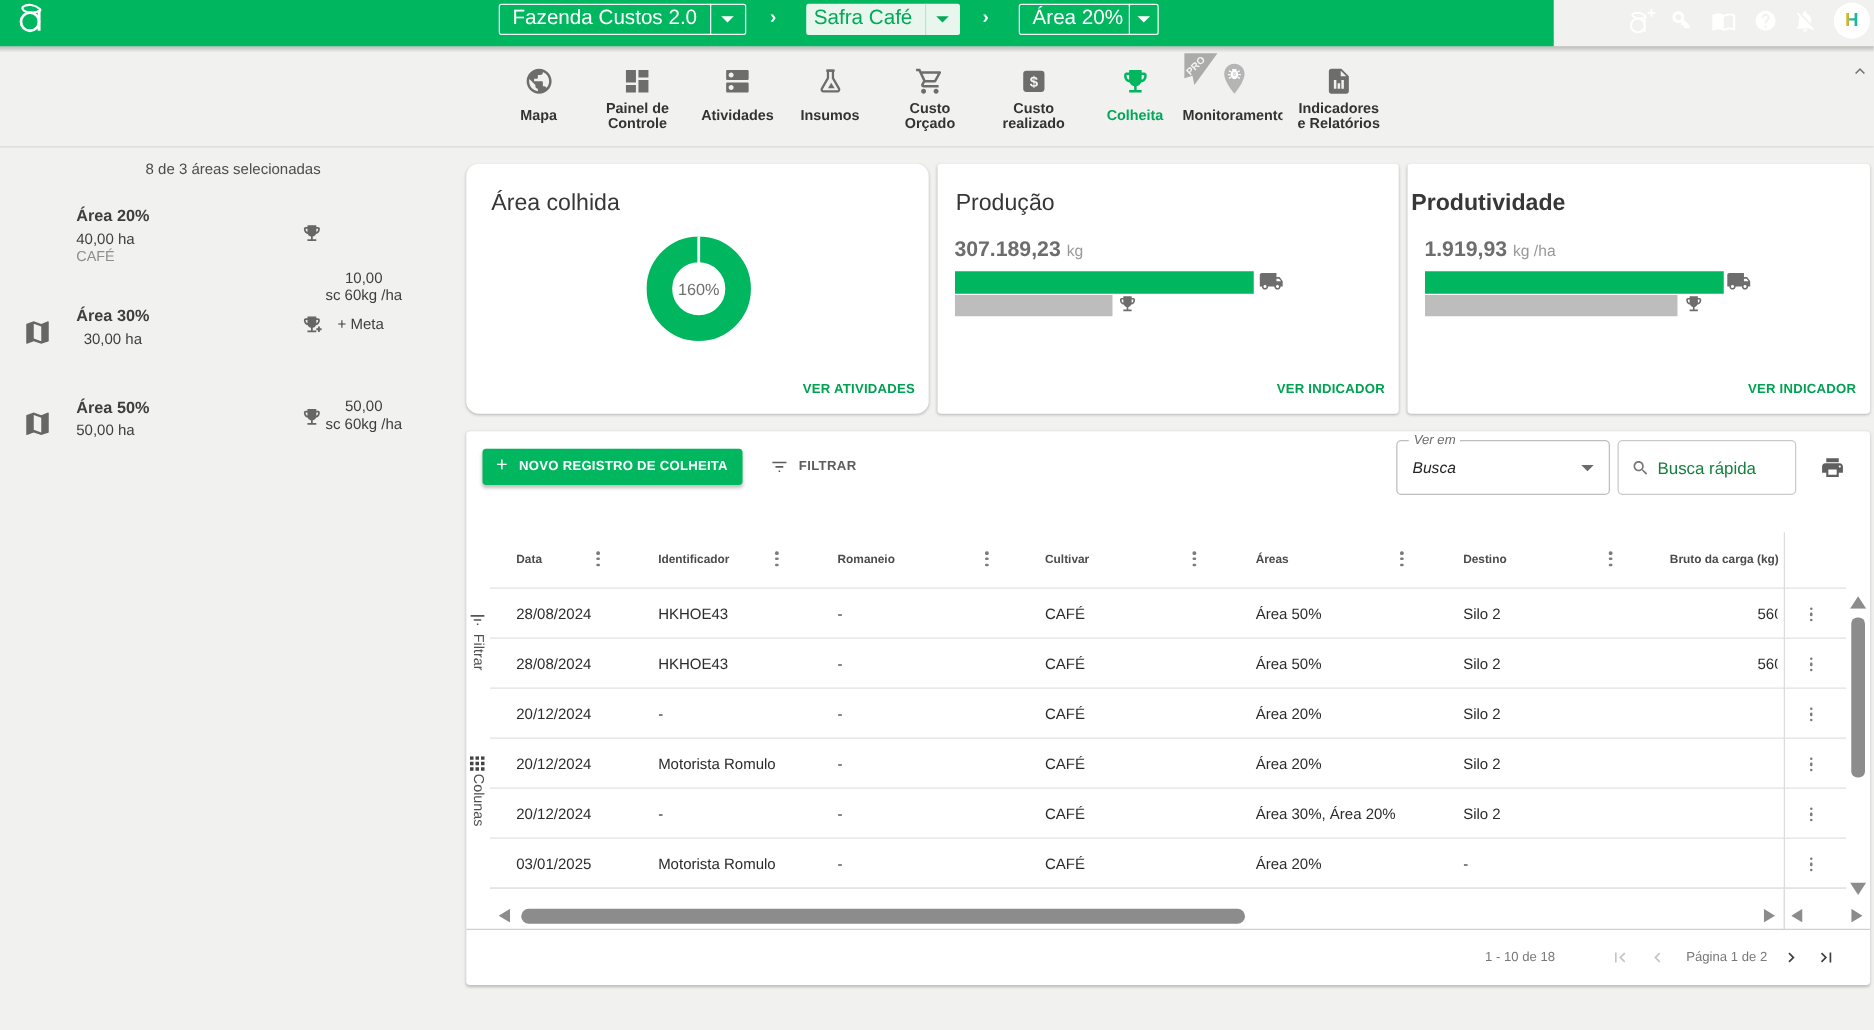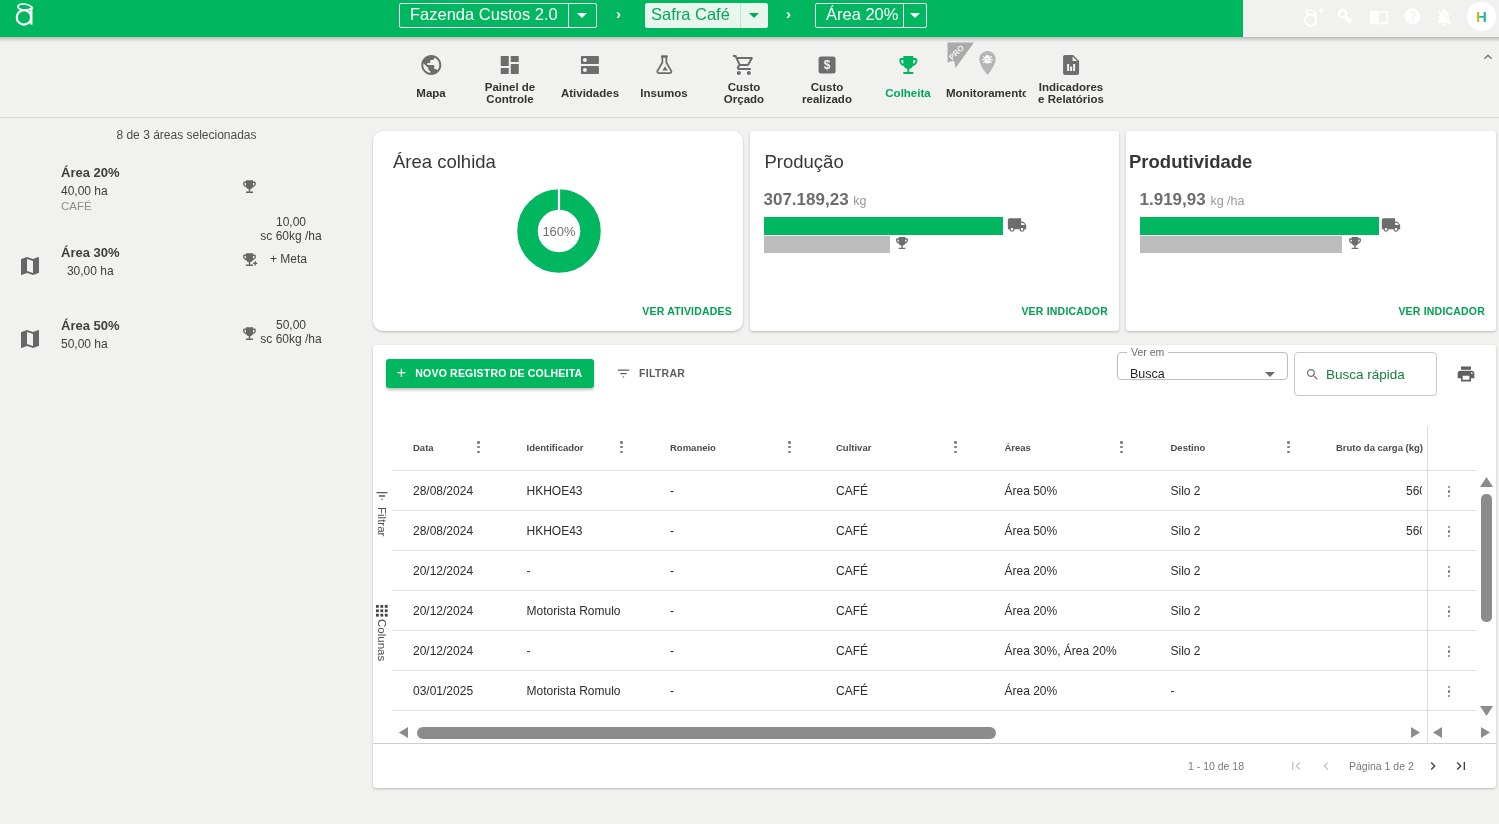--- a/index.html
+++ b/index.html
@@ -258,21 +258,21 @@
     </svg>
   <div class="cardlink" style="right:11px;">VER INDICADOR</div>
 </div>
 <div id="panel">
   <div id="newbtn"><span style="font-weight:normal; font-size:16px; margin-right:9px;">+</span>NOVO REGISTRO DE COLHEITA</div>
   <svg class="abs" style="left:243px; top:21px;" width="15" height="15" viewBox="0 0 24 24" fill="#5d5d5d">
       <path d="M3 5.5v2h18v-2H3zm4 7.5h10v-2H7v2zm4 5.5h2v-2h-2v2z"></path>
     </svg>
   <div id="filterbtn">FILTRAR</div>
 
-  <div class="abs" style="left:744px; top:7px; width:171px; height:28px; border:1px solid #bdbdbd; border-radius:4px;">
+  <div class="abs" style="left:744px; top:7px; width:171px; height:44px; border:1px solid #bdbdbd; border-radius:4px;font-style:italic;">
     <span class="abs" style="left:9px; top:-7px; background:#fff; padding:0 4px; font-size:10.5px; color:#6b6b6b;">Ver em</span>
     <span class="abs" style="left:12px; top:14px; font-size:12.5px; color:#252525;">Busca</span>
     <div class="tri abs" style="left:147px; top:19px; border-top-color:#6b6b6b;"></div>
   </div>
 
   <div class="abs" style="left:921px; top:7px; width:143px; height:44px; border:1px solid #c9c9c9; border-radius:4px;">
     <svg class="abs" style="left:10px; top:14px;" width="15" height="15" viewBox="0 0 24 24" fill="#757575">
         <path d="M15.5 14h-.79l-.28-.27C15.41 12.59 16 11.11 16 9.5 16 5.91 13.09 3 9.5 3S3 5.91 3 9.5 5.91 16 9.5 16c1.61 0 3.09-.59 4.23-1.57l.27.28v.79l5 4.99L20.49 19l-4.99-5zm-6 0C7.01 14 5 11.99 5 9.5S7.01 5 9.5 5 14 7.01 14 9.5 11.99 14 9.5 14z"></path>
       </svg>
     <span class="abs" style="left:31px; top:14px; font-size:13.5px; color:#15803d;">Busca rápida</span>

